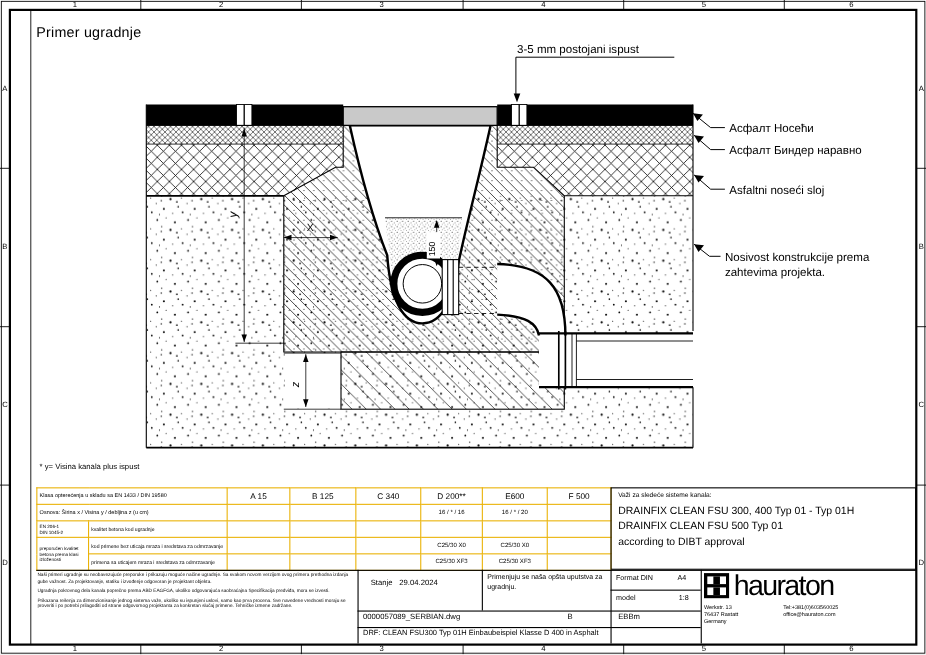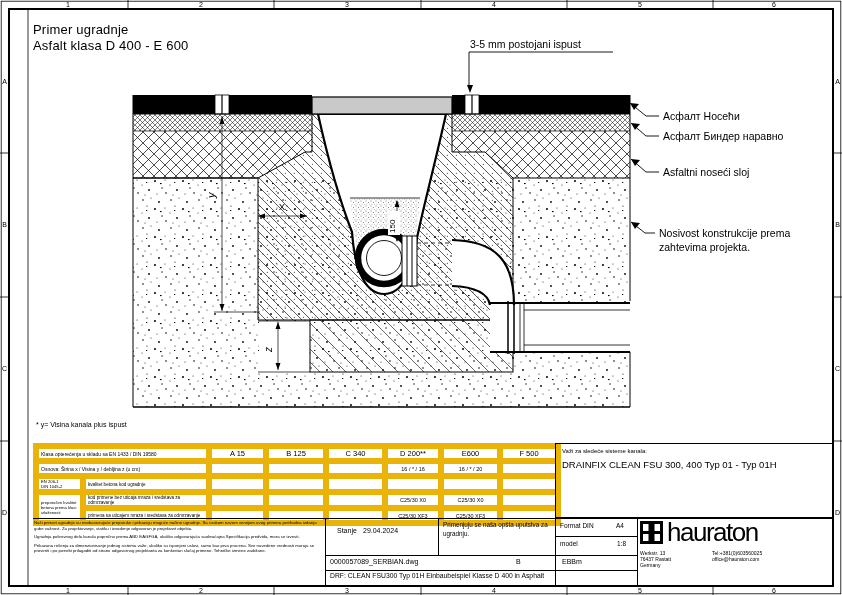--- a/index.html
+++ b/index.html
@@ -5,21 +5,21 @@
   html,body{margin:0;padding:0;background:#e8e8e8;}
   .sheet{position:relative;width:842px;height:595px;background:#ffffff;overflow:hidden;
          font-family:"Liberation Sans","DejaVu Sans",sans-serif;color:#000;}
   .abs{position:absolute;}
   svg text{font-family:"Liberation Sans","DejaVu Sans",sans-serif;fill:#000;}
   .rlabel{position:absolute;font-size:7px;line-height:9px;text-align:center;width:20px;height:9px;}
   .rletter{position:absolute;font-size:7px;line-height:10px;text-align:center;width:9px;height:10px;}
   .title-line{position:absolute;left:33px;font-size:13px;letter-spacing:.2px;}
   .footnote{position:absolute;left:36px;top:421px;font-size:7px;}
   table.cls{position:absolute;left:33px;top:443px;width:522px;border-collapse:collapse;table-layout:fixed;}
-  table.cls td{border:6px solid #eab308;padding:0 2px;vertical-align:middle;overflow:hidden;}
+  table.cls td{border:1px solid #eab308;padding:0 2px;vertical-align:middle;overflow:hidden;}
   table.cls tr{height:15px;}
   td.lbl{font-size:5px;}
   td.ch{font-size:7.5px;text-align:center;}
   td.val{font-size:5.5px;text-align:center;}
   td.sub{font-size:4.6px;}
   td.std,td.side{font-size:4.2px;line-height:1.2;}
   .sysbox{position:absolute;left:555px;top:443px;width:278px;height:75px;border:1px solid #000;box-sizing:border-box;padding:4px 6px;}
   .sysbox .t{font-size:6px;margin-bottom:4px;}
   .sysbox .l{font-size:9.5px;line-height:1.45;}
   .disc{position:absolute;left:34px;top:520px;width:289px;height:63px;font-size:4.3px;line-height:1.3;overflow:hidden;}
@@ -214,21 +214,20 @@
     <span class="rletter" style="left:0;top:220px">B</span>
     <span class="rletter" style="left:0;top:364px">C</span>
     <span class="rletter" style="left:0;top:508px">D</span>
     <span class="rletter" style="left:833px;top:77px">A</span>
     <span class="rletter" style="left:833px;top:220px">B</span>
     <span class="rletter" style="left:833px;top:364px">C</span>
     <span class="rletter" style="left:833px;top:508px">D</span>
   </div>
 
   <span class="title-line" style="top:22px">Primer ugradnje</span>
-  <span class="title-line" style="top:38px">Asfalt klasa D 400 - E 600</span>
 
   <span class="footnote">* y= Visina kanala plus ispust</span>
 
   <table class="cls">
     <colgroup>
       <col style="width:47px">
         <col style="width:126px">
         <col style="width:57px">
         <col style="width:60px">
       <col style="width:59px">
@@ -286,20 +285,22 @@
       <td class="val">C25/30 XF3</td>
       <td class="val">C25/30 XF3</td>
       <td class="val"></td>
     </tr>
   </tbody>
     </table>
 
   <div class="sysbox">
     <div class="t">Važi za sledeće sisteme kanala:</div>
     <div class="l">DRAINFIX CLEAN FSU 300, 400 Typ 01 - Typ 01H</div>
+    <div class="l">DRAINFIX CLEAN FSU 500 Typ 01</div>
+    <div class="l">according to DIBT approval</div>
   </div>
 
   <div class="disc">
     <p>Naši primeri ugradnje su neobavezujuće preporuke i prikazuju moguće načine ugradnje. Sa svakom novom verzijom ovog primera prethodna izdanja gube važnost. Za projektovanje, statiku i izvođenje odgovoran je projektant objekta.</p>
     <p>Ugradnja pokrovnog dela kanala poprečno prema ABD EAGFGA, ukoliko odgovarajuća saobraćajna Specifikacija predviđa, mora se izvesti.</p>
     <p>Prikazana rešenja za dimenzionisanje jednog sistema važe, ukoliko su ispunjeni uslovi, samo kao prva procena. Sve navedene vrednosti moraju se proveriti i po potrebi prilagoditi od strane odgovornog projektanta za konkretan slučaj primene. Tehničke izmene zadržane.</p>
   </div>
 
   <div class="hline" style="left:33px;top:518px;width:800px;height:1px"></div>
   <div class="hline" style="left:555px;top:536px;width:82px;height:1px"></div>

